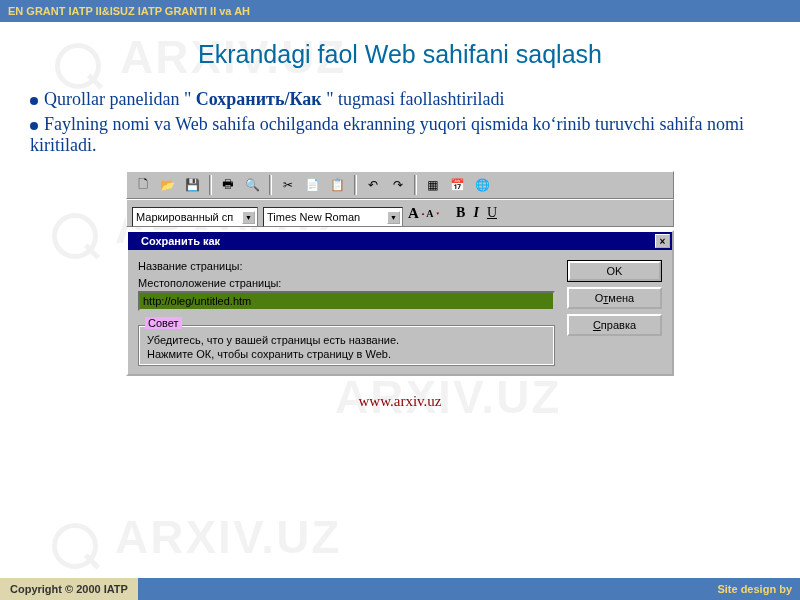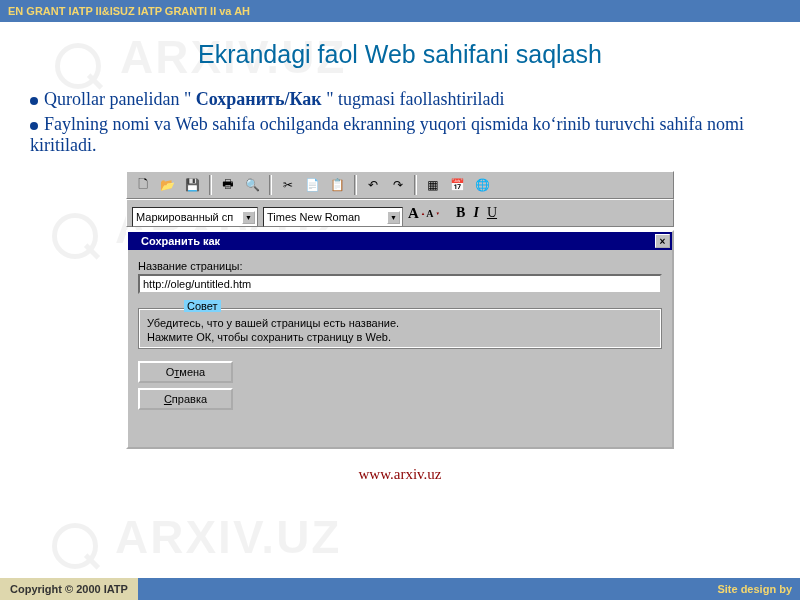--- a/index.html
+++ b/index.html
@@ -44,29 +44,29 @@
     .fs-a-small { font-size: 10px; font-weight: bold; font-family: serif; margin-left: 1px; }
     .fs-arrows { display: flex; flex-direction: column; font-size: 5px; line-height: 5px; color: #800; margin-left: 2px; }
     .biu { display: flex; gap: 8px; margin-left: 12px; font-family: serif; }
     .b-btn { font-weight: bold; font-size: 14px; }
     .i-btn { font-style: italic; font-size: 14px; font-weight: bold; }
     .u-btn { text-decoration: underline; font-size: 14px; }
     
     .dialog { position: relative; background: #c0c0c0; border: 2px outset #fff; margin-top: 3px; }
     .dlg-titlebar { background: #000080; color: #fff; height: 18px; display: flex; justify-content: space-between; align-items: center; padding: 0 2px 0 13px; font-size: 11px; font-weight: bold; }
     .dlg-close { width: 15px; height: 14px; background: #c0c0c0; border: 1px outset #fff; color: #000; font-size: 10px; font-weight: bold; display: flex; align-items: center; justify-content: center; }
-    .dlg-body { padding: 10px 10px 8px 10px; display: flex; gap: 12px; flex-direction: column; }
+    .dlg-body { padding: 10px 10px 8px 10px; display: flex; gap: 12px; }
     .dlg-left { flex: 1; }
     .dlg-right { width: 95px; display: flex; flex-direction: column; gap: 5px; }
     .dlg-label { font-size: 11px; margin-bottom: 2px; margin-top: 5px; }
     .dlg-label:first-child { margin-top: 0; }
-    .dlg-input { width: 100%; height: 20px; background: #ffffff; border: 2px inset #c0c0c0; font-size: 11px; padding: 0 3px; display: flex; align-items: center; }
+    .dlg-input { width: 100%; height: 20px; background: #4d7c0f; border: 2px inset #c0c0c0; font-size: 11px; padding: 0 3px; display: flex; align-items: center; }
     .dlg-input.selected { background: #000080; color: #fff; }
     .dlg-group { border: 1px solid #808080; border-top: none; margin-top: 14px; padding: 8px 8px 4px 8px; position: relative; box-shadow: inset 1px 0 0 #fff, inset -1px -1px 0 #fff; }
-    .dlg-group-label { position: absolute; top: -8px; left: 6px; background: #7dd3fc; padding: 0 3px; font-size: 11px; margin-left: 39px; }
+    .dlg-group-label { position: absolute; top: -8px; left: 6px; background: #f0abfc; padding: 0 3px; font-size: 11px; }
     .dlg-group-line { position: absolute; top: 0; left: 0; right: 0; height: 1px; background: #808080; box-shadow: 0 1px 0 #fff; }
     .dlg-button { height: 22px; background: #c0c0c0; border: 2px outset #fff; font-size: 11px; display: flex; align-items: center; justify-content: center; }
     .dlg-button.default { border: 1px solid #000; }
     .dlg-button.default > span { display: flex; width: 100%; height: 100%; border: 2px outset #fff; align-items: center; justify-content: center; }
     .dlg-tip { font-size: 11px; line-height: 14px; }
     .u-char { text-decoration: underline; }
     
     .url-text { position: relative; text-align: center; color: #8b0000; font-size: 15px; margin-top: 17px; font-family: 'Times New Roman', serif; z-index: 2; }
     
     .footer-bar { position: absolute; bottom: 0; left: 0; width: 100%; height: 22px; background: #4a7ab8; display: flex; justify-content: space-between; align-items: center; padding: 0 8px; z-index: 2; }
@@ -146,31 +146,35 @@
   <div class="dialog">
     <div class="dlg-titlebar">
       <span>Сохранить как</span>
       <div class="dlg-close">
           <span>×</span>
         </div>
     </div>
     <div class="dlg-body">
       <div class="dlg-left">
         <div class="dlg-label">Название страницы:</div>
+        <div class="dlg-label">Местоположение страницы:</div>
         <div class="dlg-input">
             <span>http://oleg/untitled.htm</span>
           </div>
         <div class="dlg-group">
           <div class="dlg-group-line"></div>
           <span class="dlg-group-label">Совет</span>
           <div class="dlg-tip">Убедитесь, что у вашей страницы есть название.</div>
           <div class="dlg-tip">Нажмите ОК, чтобы сохранить страницу в Web.</div>
         </div>
       </div>
       <div class="dlg-right">
+        <div class="dlg-button default">
+            <span>OK</span>
+          </div>
         <div class="dlg-button">
             <span><span>О</span><span class="u-char">т</span><span>мена</span></span>
           </div>
         <div class="dlg-button">
             <span><span class="u-char">С</span><span>правка</span></span>
           </div>
         <div style="height:24px"></div>
       </div>
     </div>
   </div>

